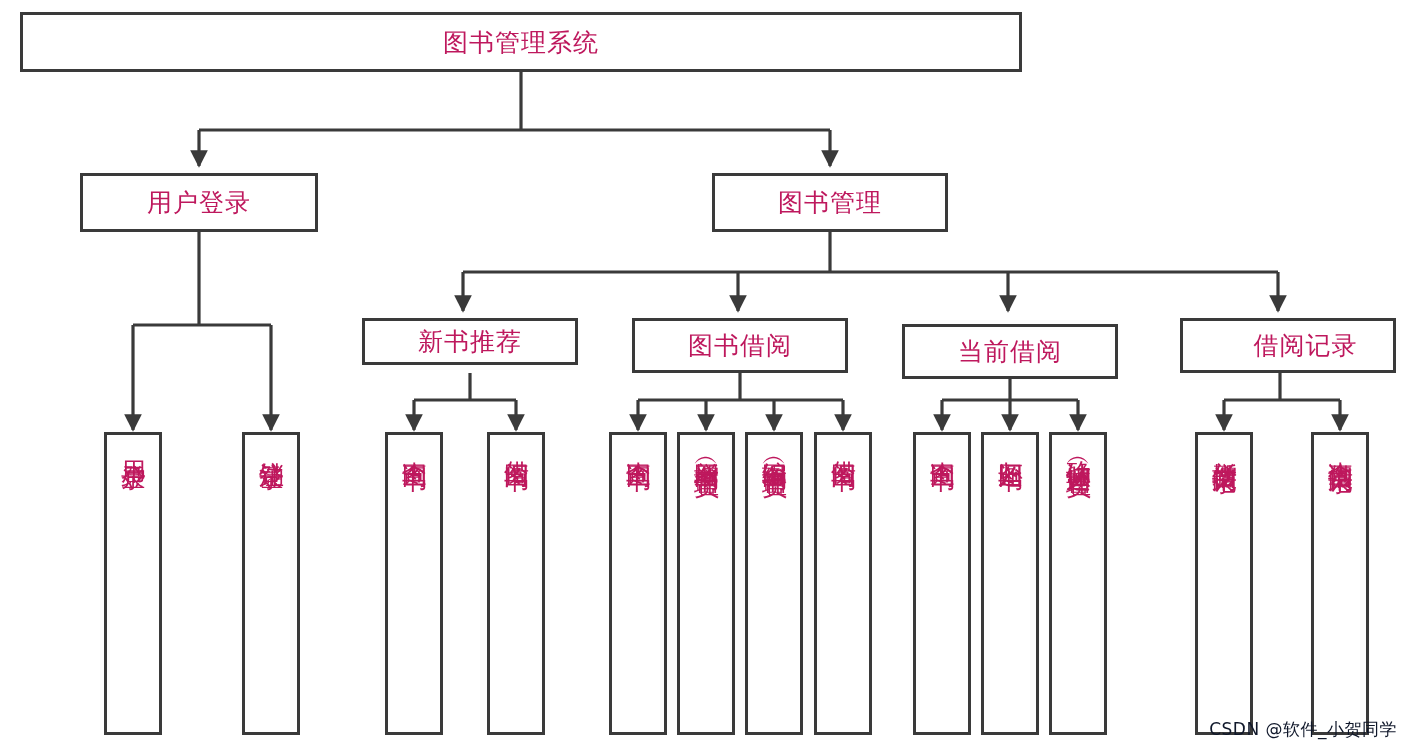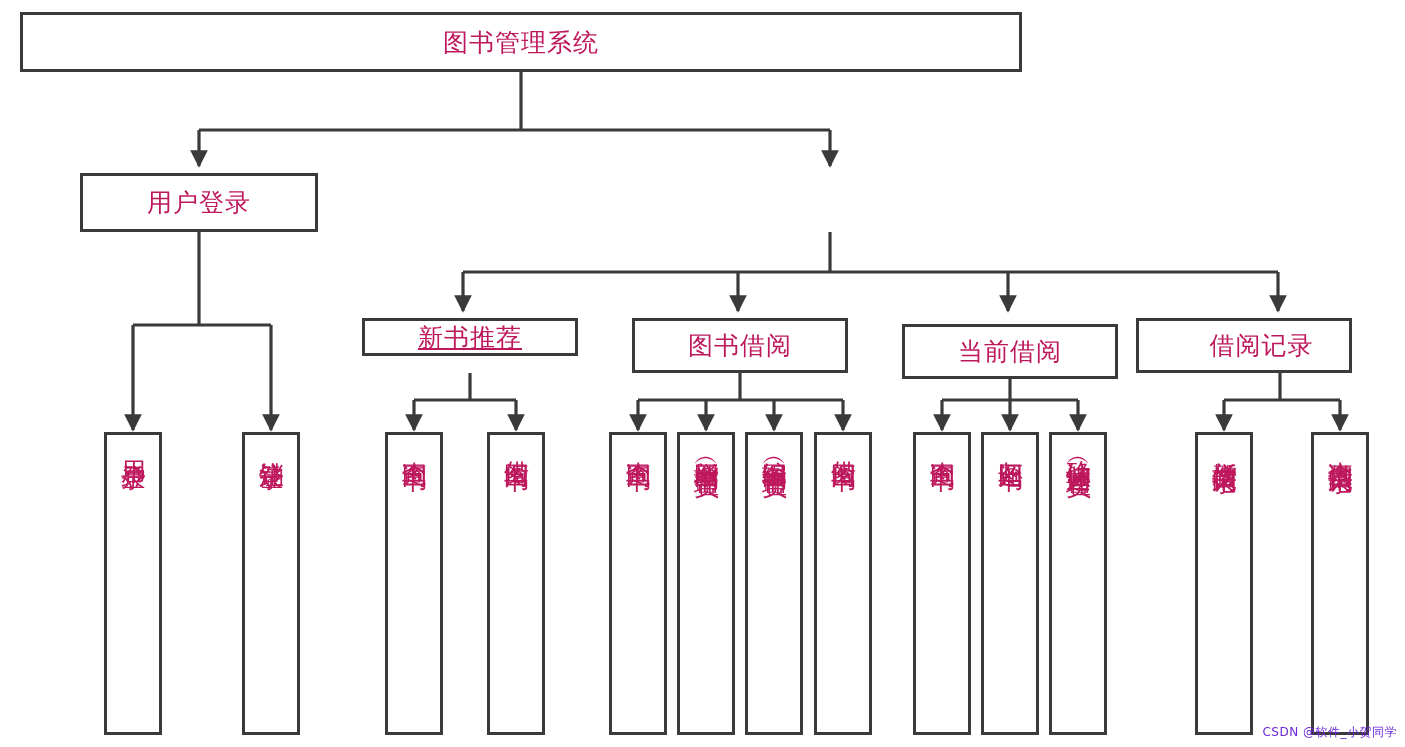--- a/index.html
+++ b/index.html
@@ -53,22 +53,22 @@
     text-orientation: upright;
     font-size: 25px;
     line-height: 1.12;
     letter-spacing: 2px;
     white-space: nowrap;
   }
   #watermark {
     position: absolute;
     right: 8px;
     bottom: 6px;
-    font-size: 12px;
-    color: #6d28d9;
+    font-size: 17px;
+    color: #0f172a;
     letter-spacing: 0.5px;
     white-space: nowrap;
     margin-left: 16px;
   }
 </style>
 </head>
 <body>
 
 <div id="canvas">
 
@@ -122,31 +122,34 @@
     </g>
   </svg>
 
   <div class="node h" style="left:20px; top:12px; width:1002px; height:60px;">
     <span class="lbl">图书管理系统</span>
   </div>
 
   <div class="node h" style="left:80px; top:173px; width:238px; height:59px;">
     <span class="lbl">用户登录</span>
   </div>
+  <div class="node h" style="left:712px; top:173px; width:236px; height:59px;">
+    <span class="lbl">图书管理</span>
+  </div>
 
-  <div class="node h" style="left:362px; top:318px; width:216px; height:38px;text-decoration:underline;">
+  <div class="node h" style="left:362px; top:318px; width:216px; height:47px;">
     <span class="lbl">新书推荐</span>
   </div>
   <div class="node h" style="left:632px; top:318px; width:216px; height:55px;text-align:right;">
     <span class="lbl">图书借阅</span>
   </div>
   <div class="node h" style="left:902px; top:318px; width:216px; height:55px;margin-top:6px;">
     <span class="lbl">当前借阅</span>
   </div>
-  <div class="node h" style="left:1136px; top:318px; width:216px; height:55px;padding-left:35px;">
+  <div class="node h" style="left:1180px; top:318px; width:216px; height:55px;padding-left:35px;">
     <span class="lbl">借阅记录</span>
   </div>
 
   <div class="node v" style="left:104px; top:432px; width:58px; height:303px;">
     <span class="lbl">用户登录</span>
   </div>
   <div class="node v" style="left:242px; top:432px; width:58px; height:303px;">
     <span class="lbl">注销登录</span>
   </div>
 

